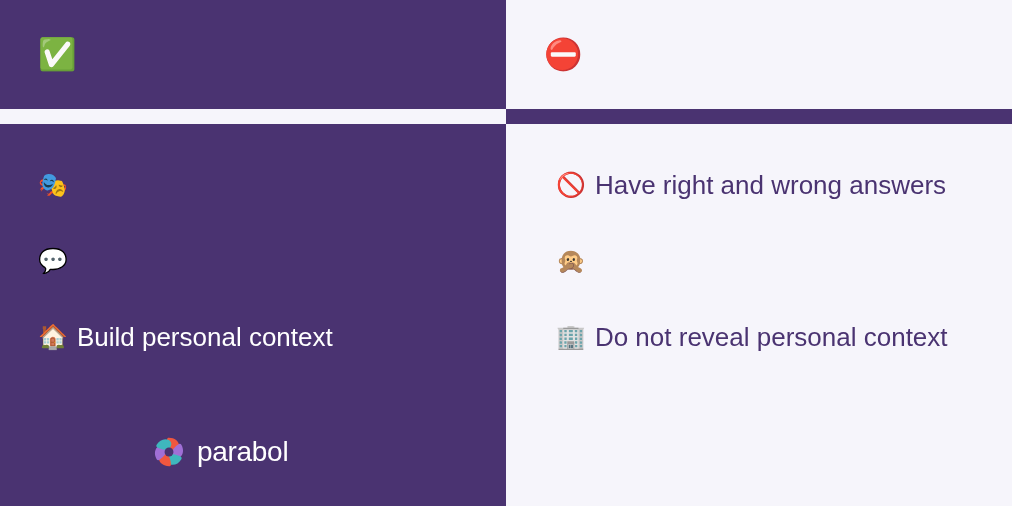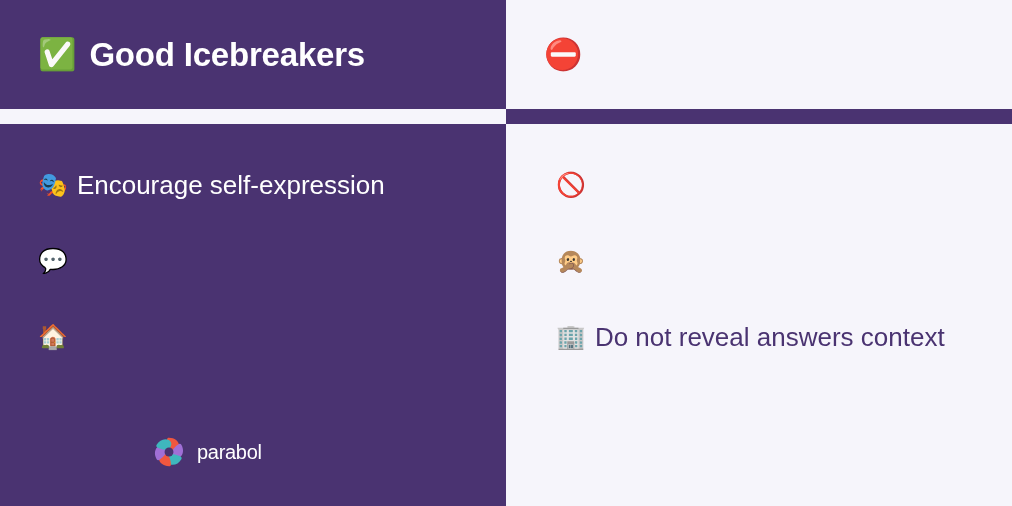--- a/index.html
+++ b/index.html
@@ -107,50 +107,49 @@
     align-items: center;
   }
   .logo-mark {
     width: 34px;
     height: 34px;
     margin-right: 11px;
     flex: 0 0 auto;
   }
   .logo-word {
     color: #ffffff;
-    font-size: 20px;
+    font-size: 28px;
     letter-spacing: -0.3px;
     line-height: 1;
   }
 </style>
 </head>
 <body>
 
 <div id="page">
 
   <div class="col col-left">
     <div class="band band-header"></div>
     <div class="band band-gap"></div>
     <div class="band band-body"></div>
 
     <div class="heading heading-left">
       <span class="emoji">✅</span>
-      <span>Good Icebreakers</span>
     </div>
 
     <div class="list list-left">
       <div class="list-item">
         <span class="emoji">🎭</span>
-        <span>Encourage self-expression</span>
       </div>
       <div class="list-item">
         <span class="emoji">💬</span>
       </div>
       <div class="list-item">
         <span class="emoji">🏠</span>
+        <span>Build personal context</span>
       </div>
     </div>
 
     <div class="logo">
       <svg class="logo-mark" viewBox="0 0 100 100">
         <g transform="translate(50,50)">
           <g>
             <path d="M 0,-42 C 16,-42 30,-32 30,-18 C 30,-8 22,-2 12,-4 C 4,-6 -2,-14 -4,-24 C -6,-34 -8,-42 0,-42 Z" fill="#f0573f"></path>
           </g>
           <g transform="rotate(60)">
@@ -180,24 +179,25 @@
     <div class="band band-gap"></div>
     <div class="band band-body"></div>
 
     <div class="heading heading-right">
       <span class="emoji">⛔</span>
     </div>
 
     <div class="list list-right">
       <div class="list-item">
         <span class="emoji">🚫</span>
+        <span>Have right and wrong answers</span>
       </div>
       <div class="list-item">
         <span class="emoji">🙊</span>
       </div>
       <div class="list-item">
         <span class="emoji">🏢</span>
-        <span>Do not reveal answers context</span>
+        <span>Do not reveal personal context</span>
       </div>
     </div>
   </div>
 
 </div>
 
 </body></html>

